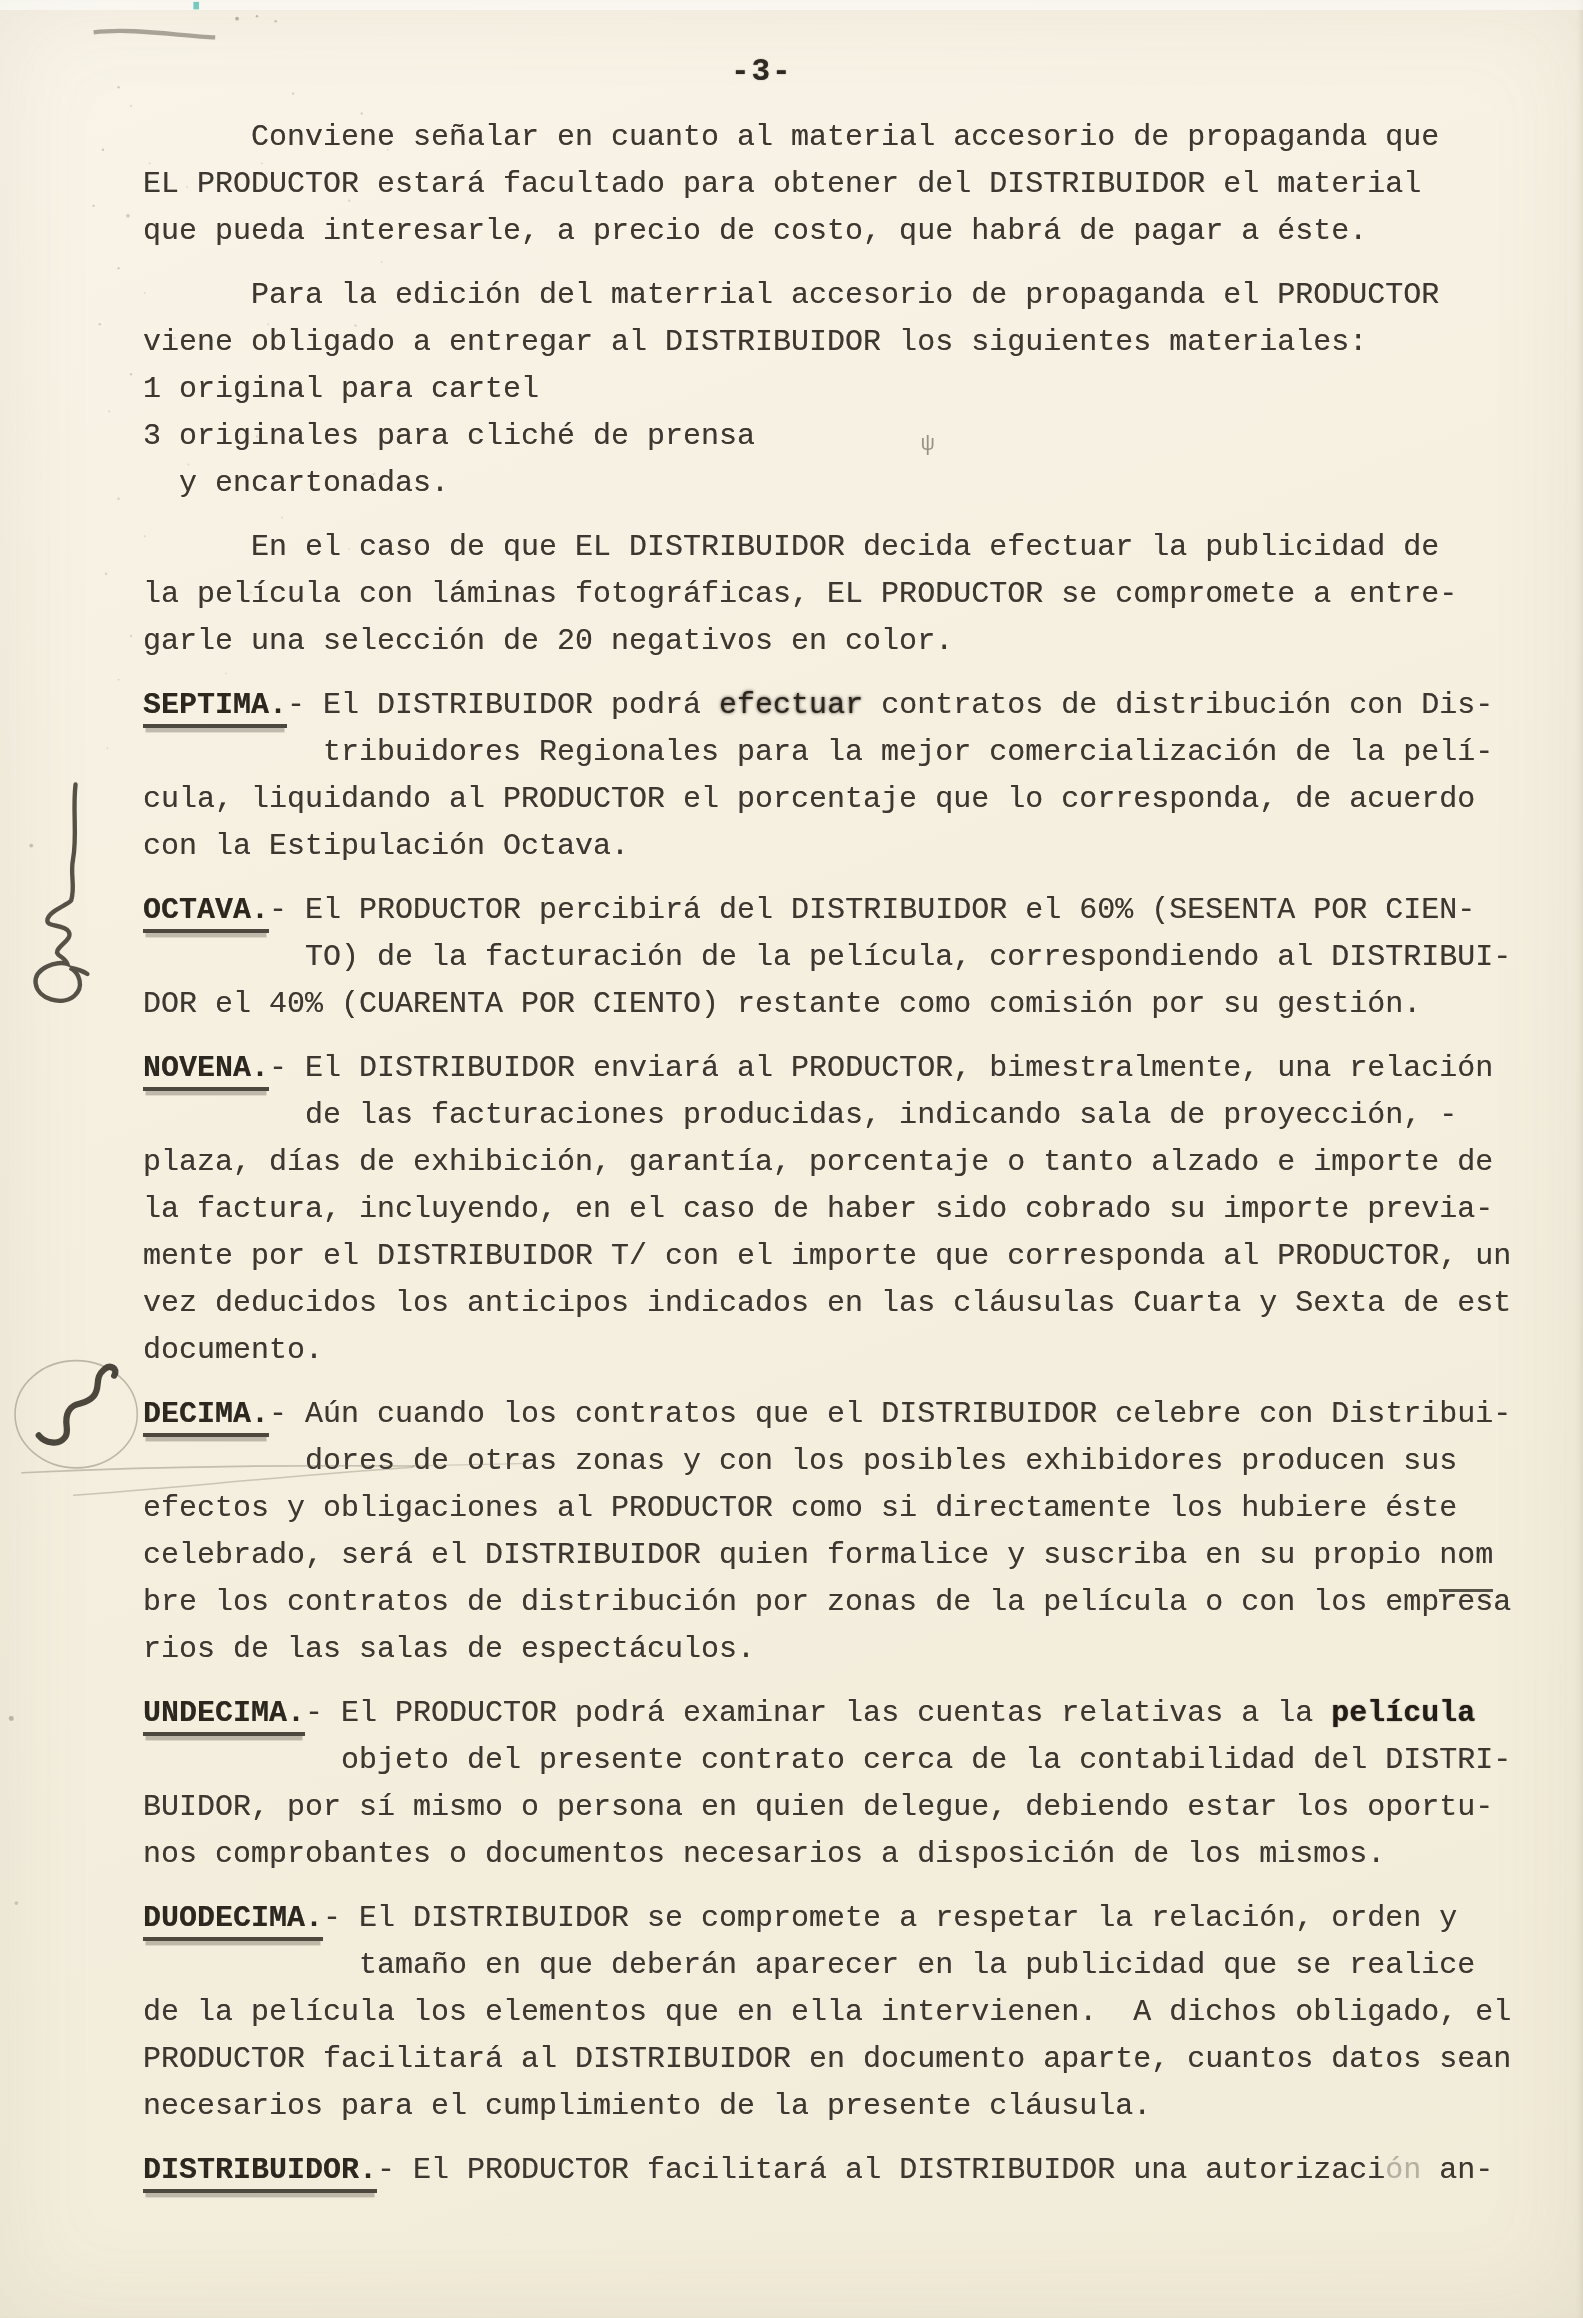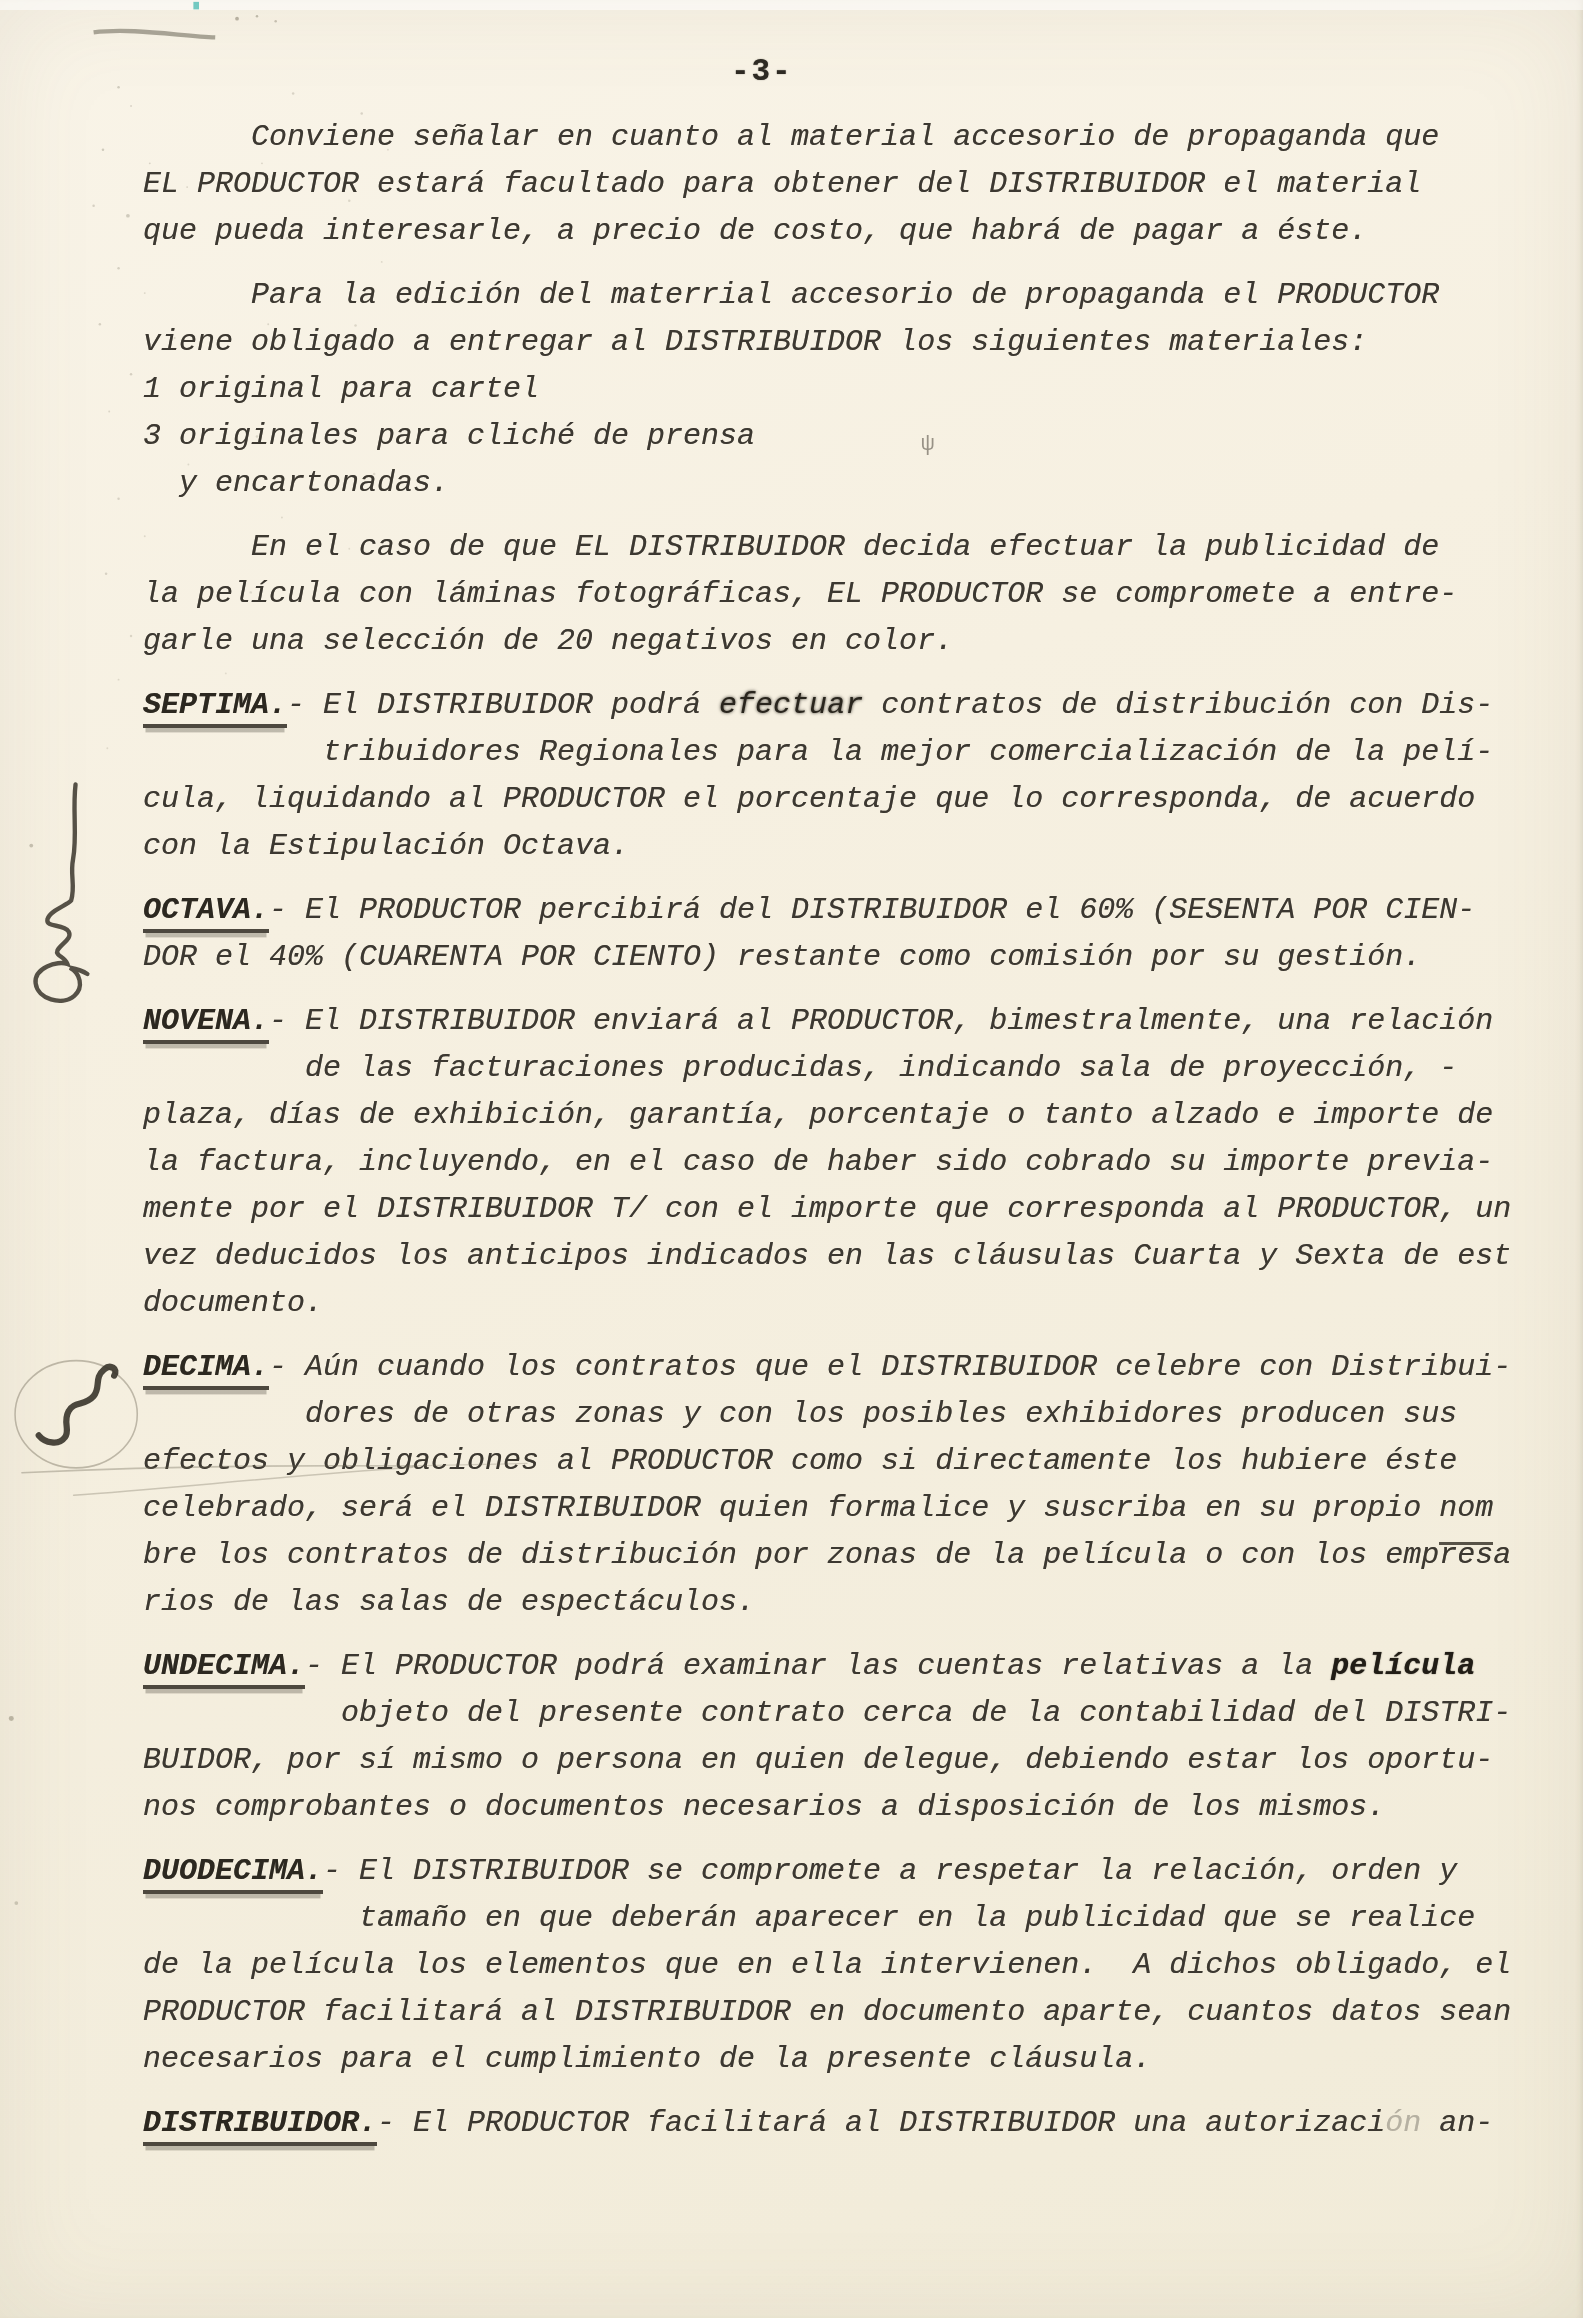--- a/index.html
+++ b/index.html
@@ -14,21 +14,21 @@
   }
   .top-strip{position:absolute;top:0;left:0;right:0;height:10px;background:rgba(255,255,255,.55);}
   .page-number{
     position:absolute;left:731px;top:54px;
     font-size:31px;font-weight:bold;letter-spacing:1.9px;
     color:#2e2a23;text-shadow:0 0 1.2px rgba(40,36,28,.6);
   }
   .doc{
     position:absolute;left:143px;top:114px;width:1428px;
   }
-  .para{margin:0 0 17px 0;font-style:italic;}
+  .para{margin:0 0 17px 0;}
   .line{
     white-space:pre;
     font-size:30px;line-height:47px;height:47px;
     text-shadow:0 0 0.6px rgba(55,50,42,.55);
   }
   .seg{display:inline;}
   .seg.label{
     font-weight:bold;color:#2c2820;
     border-bottom:4.4px solid rgba(47,42,34,.85);
     box-shadow:0 6.9px 0 -2.5px rgba(47,42,34,.28);
@@ -69,20 +69,21 @@
         <div class="line"><span class="seg n">garle una selección de 20 negativos en color.</span></div>
       </div>
       <div class="para">
         <div class="line"><span class="seg label">SEPTIMA.</span><span class="seg n">- El DISTRIBUIDOR podrá </span><span class="seg smudge">efectuar</span><span class="seg n"> contratos de distribución con Dis-</span></div>
         <div class="line"><span class="seg n">          tribuidores Regionales para la mejor comercialización de la pelí-</span></div>
         <div class="line"><span class="seg n">cula, liquidando al PRODUCTOR el porcentaje que lo corresponda, de acuerdo</span></div>
         <div class="line"><span class="seg n">con la Estipulación Octava.</span></div>
       </div>
       <div class="para">
         <div class="line"><span class="seg label">OCTAVA.</span><span class="seg n">- El PRODUCTOR percibirá del DISTRIBUIDOR el 60% (SESENTA POR CIEN-</span></div>
+        <div class="line"><span class="seg n">         TO) de la facturación de la película, correspondiendo al DISTRIBUI-</span></div>
         <div class="line"><span class="seg n">DOR el 40% (CUARENTA POR CIENTO) restante como comisión por su gestión.</span></div>
       </div>
       <div class="para">
         <div class="line"><span class="seg label">NOVENA.</span><span class="seg n">- El DISTRIBUIDOR enviará al PRODUCTOR, bimestralmente, una relación</span></div>
         <div class="line"><span class="seg n">         de las facturaciones producidas, indicando sala de proyección, -</span></div>
         <div class="line"><span class="seg n">plaza, días de exhibición, garantía, porcentaje o tanto alzado e importe de</span></div>
         <div class="line"><span class="seg n">la factura, incluyendo, en el caso de haber sido cobrado su importe previa-</span></div>
         <div class="line"><span class="seg n">mente por el DISTRIBUIDOR T/ con el importe que corresponda al PRODUCTOR, un</span></div>
         <div class="line"><span class="seg n">vez deducidos los anticipos indicados en las cláusulas Cuarta y Sexta de est</span></div>
         <div class="line"><span class="seg n">documento.</span></div>

